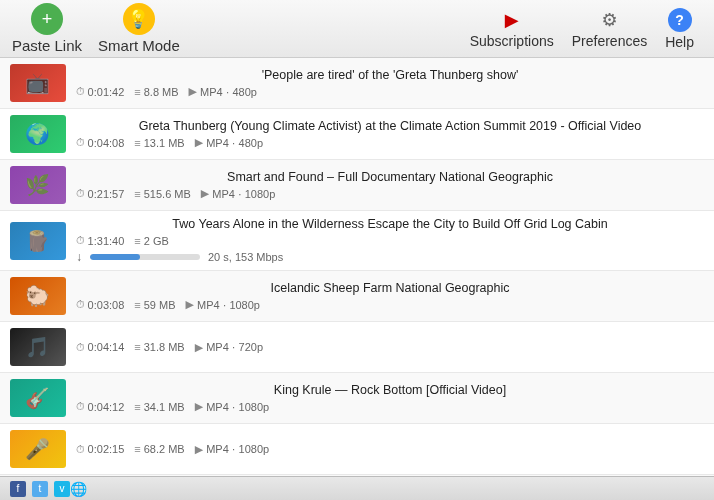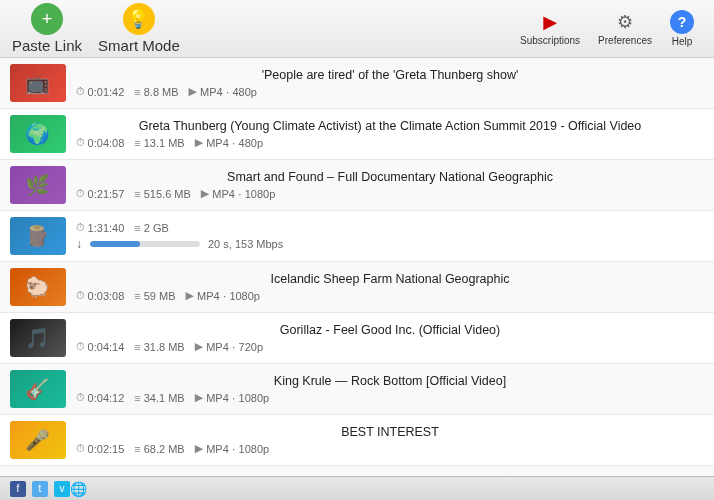--- a/index.html
+++ b/index.html
@@ -65,21 +65,21 @@
     }
     .toolbar-right-btn .icon-box {
       width: 28px;
       height: 22px;
       display: flex;
       align-items: center;
       justify-content: center;
       font-size: 16px;
     }
     .toolbar-right-btn .label {
-      font-size: 10px;
+      font-size: 14px;
       color: #333;
     }
 
     
     #list {
       flex: 1;
       overflow-y: auto;
       background: #fff;
     }
 
@@ -317,20 +317,21 @@
             <span>MP4 · 1080p</span>
           </span>
         </div>
       </div>
     </div>
     <div class="list-item">
       <div class="thumb thumb-4">
         <div class="thumb-img">🪵</div>
       </div>
       <div class="item-info">
+        <div class="item-title">Two Years Alone in the Wilderness   Escape the City to Build Off Grid Log Cabin</div>
         <div class="item-meta">
           <span class="meta-item">
             <span class="meta-icon">⏱</span>
             <span>1:31:40</span>
           </span>
           <span class="meta-item">
             <span class="meta-icon">≡</span>
             <span>2 GB</span>
           </span>
         </div>
@@ -363,21 +364,20 @@
             <span>MP4 · 1080p</span>
           </span>
         </div>
       </div>
     </div>
     <div class="list-item">
       <div class="thumb thumb-6">
         <div class="thumb-img">🎵</div>
       </div>
       <div class="item-info">
-        <div class="item-title">Gorillaz - Feel Good Inc. (Official Video)</div>
         <div class="item-meta">
           <span class="meta-item">
             <span class="meta-icon">⏱</span>
             <span>0:04:14</span>
           </span>
           <span class="meta-item">
             <span class="meta-icon">≡</span>
             <span>31.8 MB</span>
           </span>
           <span class="meta-item">
@@ -407,21 +407,20 @@
             <span>MP4 · 1080p</span>
           </span>
         </div>
       </div>
     </div>
     <div class="list-item">
       <div class="thumb thumb-8">
         <div class="thumb-img">🎤</div>
       </div>
       <div class="item-info">
-        <div class="item-title">BEST INTEREST</div>
         <div class="item-meta">
           <span class="meta-item">
             <span class="meta-icon">⏱</span>
             <span>0:02:15</span>
           </span>
           <span class="meta-item">
             <span class="meta-icon">≡</span>
             <span>68.2 MB</span>
           </span>
           <span class="meta-item">

